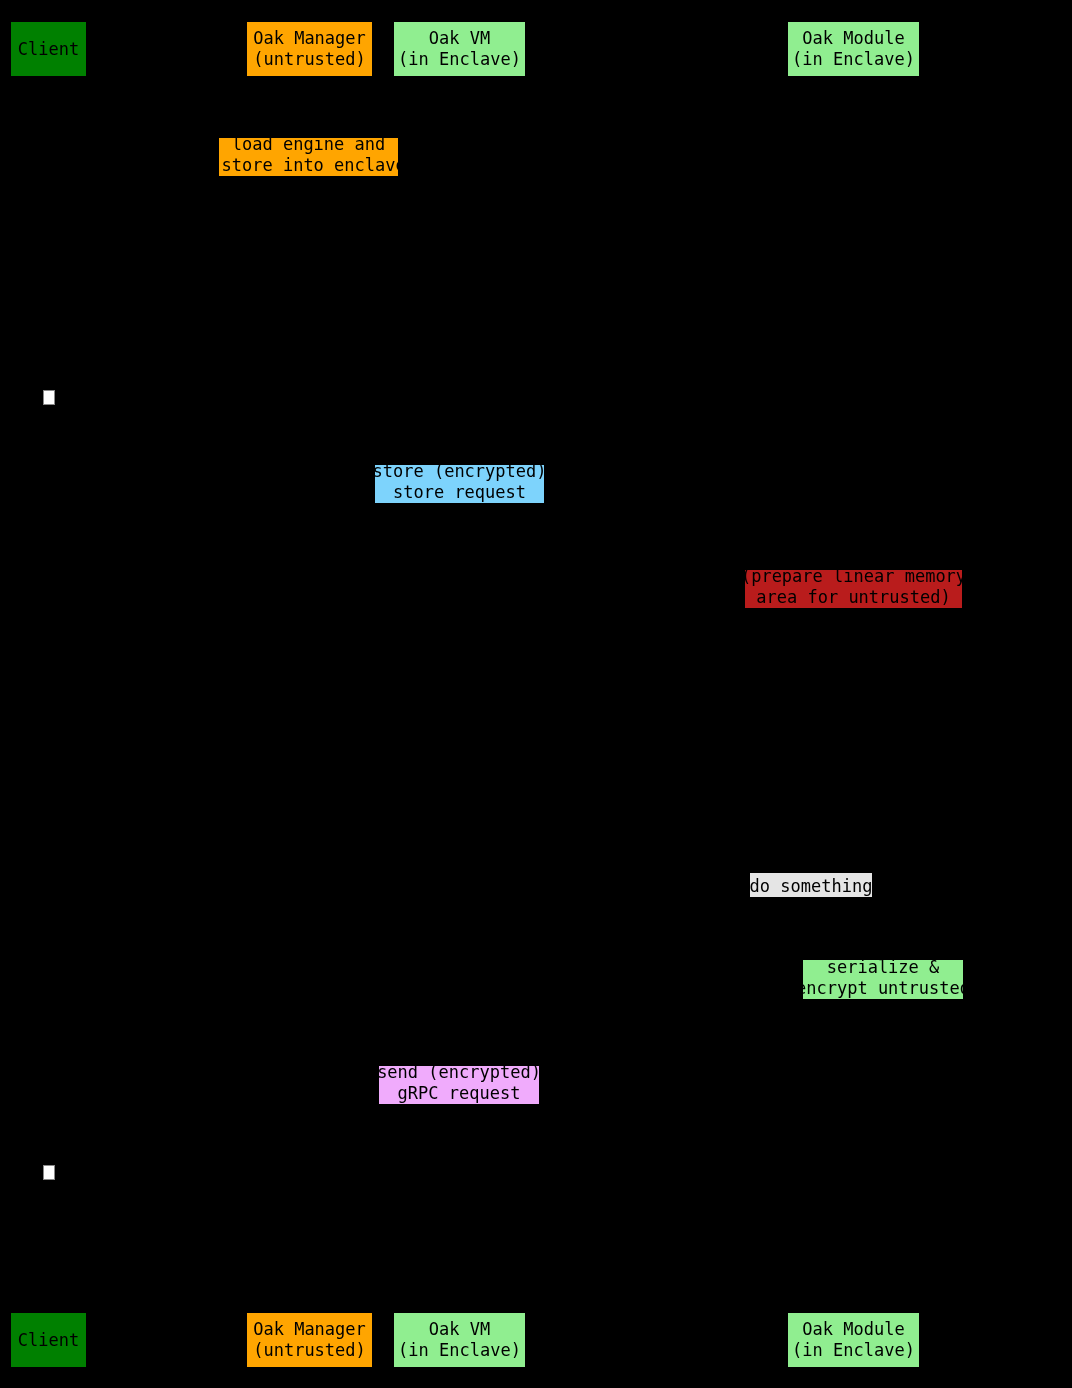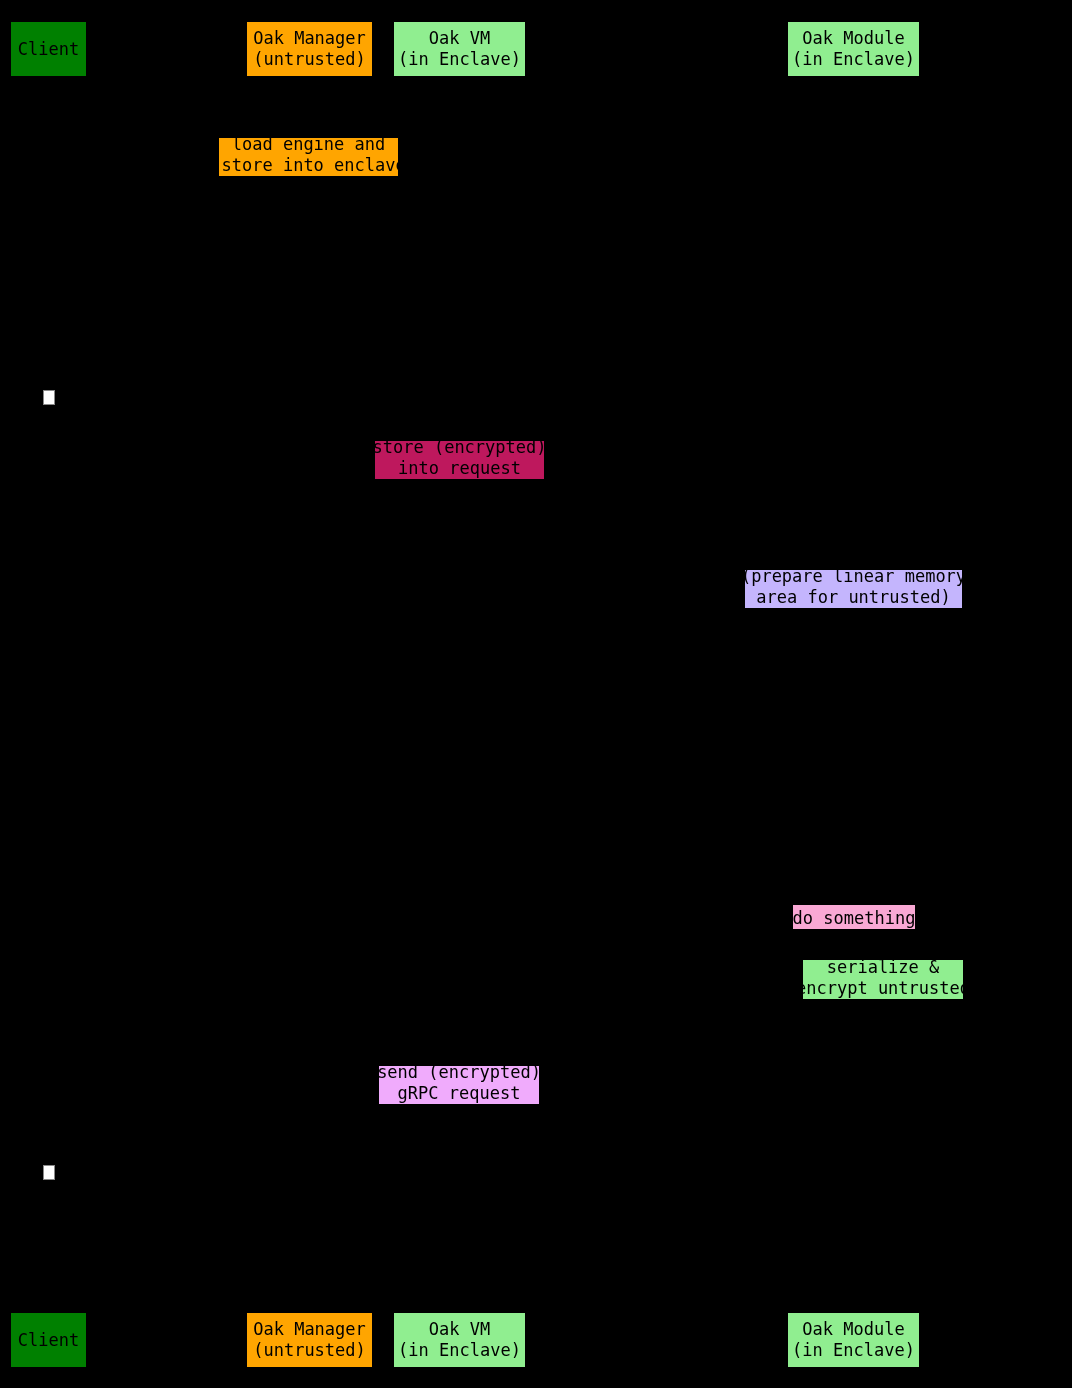--- a/index.html
+++ b/index.html
@@ -103,32 +103,32 @@
   <div class="participant-box" style="left:787px; top:21px; width:133px; height:56px; background:#90EE90;">
     <span class="pline">Oak Module</span>
     <span class="pline">(in Enclave)</span>
   </div>
 
   <div class="note-box" style="left:218px; top:137px; width:181px; height:40px; background:#FFA500;">
     <span class="nline">load engine and</span>
     <span class="nline">.store into enclave</span>
   </div>
 
-  <div class="note-box" style="left:374px; top:440px; width:171px; height:40px; background:#be185d;">
+  <div class="note-box" style="left:374px; top:464px; width:171px; height:40px; background:#7dd3fc;">
     <span class="nline">store (encrypted)</span>
-    <span class="nline">into request</span>
+    <span class="nline">store request</span>
   </div>
 
-  <div class="note-box" style="left:744px; top:569px; width:219px; height:40px; background:#c4b5fd;">
+  <div class="note-box" style="left:744px; top:569px; width:219px; height:40px; background:#b91c1c;">
     <span class="nline">(prepare linear memory</span>
     <span class="nline">area for untrusted)</span>
   </div>
 
 
-  <div class="note-box" style="left:792px; top:872px; width:124px; height:26px; background:#f9a8d4;margin-top:32px;">
+  <div class="note-box" style="left:749px; top:872px; width:124px; height:26px; background:#e5e5e5;">
     <span class="nline">do something</span>
   </div>
 
   <div class="note-box" style="left:773px; top:959px; width:162px; height:41px; background:#90EE90;margin-left:29px;">
     <span class="nline">serialize &amp;</span>
     <span class="nline">encrypt untrusted</span>
   </div>
 
   <div class="note-box" style="left:378px; top:1065px; width:162px; height:40px; background:#f0abfc;">
     <span class="nline">send (encrypted)</span>

